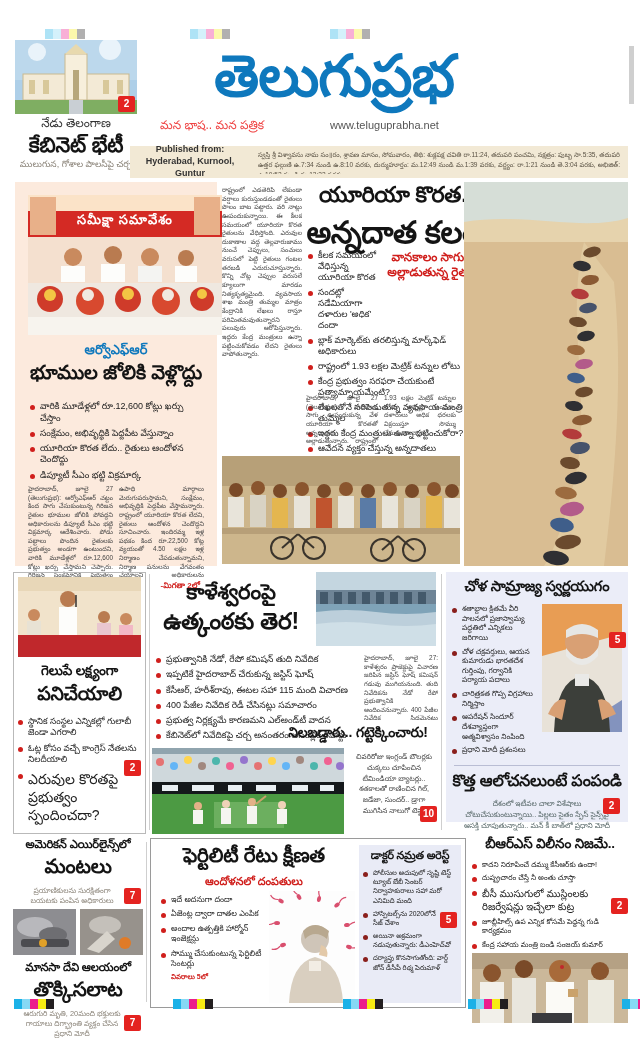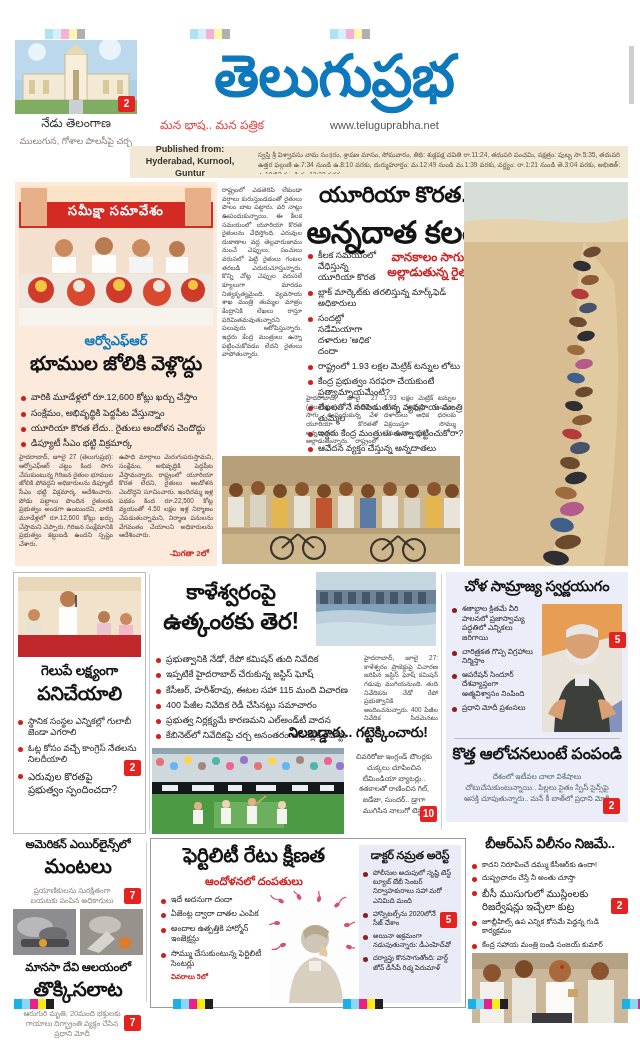--- a/index.html
+++ b/index.html
@@ -70,38 +70,39 @@
         <rect x="28" y="40" width="6" height="14" fill="#d8c89a"></rect>
       <rect x="88" y="40" width="6" height="14" fill="#d8c89a"></rect>
         <rect x="102" y="40" width="6" height="14" fill="#d8c89a"></rect>
       <rect y="60" width="122" height="14" fill="#7fae62"></rect>
       <rect x="54" y="60" width="14" height="14" fill="#c9cfd4"></rect>
     </svg>
     <span class="badge abs" style="right:2px;bottom:2px">2</span>
   </div>
   <div class="abs c" style="left:8px;top:116px;width:136px">
     <div style="font-size:12px;color:#333">నేడు తెలంగాణ</div>
+    <div class="b hl" style="font-size:21px;line-height:1.1">కేబినెట్ భేటీ</div>
     <div style="font-size:9px;color:#8a8378;margin-top:3px">ములుగున, గోశాల పాలసీపై చర్చ</div>
   </div>
 
   <div class="abs c b" style="left:148px;top:38px;width:372px;height:86px;font-size:58px;color:#0e78bd;line-height:1.3;letter-spacing:-1px">తెలుగుప్రభ</div>
   <div class="abs" style="left:160px;top:118px;font-size:12px;color:#ef4444">మన భాష.. మన పత్రిక</div>
   <div class="abs" style="left:330px;top:119px;font-size:11px;color:#555">www.teluguprabha.net</div>
 
   <div class="abs" style="left:629px;top:46px;width:5px;height:58px;background:#cfcfcf"></div>
 
   <div class="abs box" style="left:130px;top:146px;width:498px;height:32px;background:#f2e9d5;display:flex;align-items:center">
     <div class="c b" style="flex:0 0 120px;font-size:9px;color:#333;line-height:1.3">
       <div>Published from:</div>
       <div>Hyderabad, Kurnool, Guntur</div>
     </div>
     <div class="j" style="flex:1;font-size:6.6px;color:#5a5244;line-height:1.5;padding:0 8px;height:24px;overflow:hidden">స్వస్తి శ్రీ విశ్వావసు నామ సం॥రం, శ్రావణ మాసం, సోమవారం, తిథి: శుక్లపక్ష చవితి రా.11:24, తదుపరి పంచమి, నక్షత్రం: పుబ్బ సా.5:35, తదుపరి ఉత్తర ఫల్గుణి ఉ.7:34 నుండి ఉ.8:10 వరకు, దుర్ముహూర్తం: మ.12:49 నుండి మ.1:39 వరకు, వర్జ్యం: రా.1:21 నుండి తె.3:04 వరకు, అభిజిత్: ఉ.10:52 నుండి మ.12:33 వరకు</div>
   </div>
 
-  <div class="abs box" style="left:15px;top:182px;width:202px;height:384px;background:#fceadd;padding:4px">
+  <div class="abs box" style="left:15px;top:182px;width:202px;height:384px;background:#fceadd;padding:13px">
     <div style="position:relative;width:194px;height:140px">
       <svg width="194" height="140" viewBox="0 0 194 140">
         <rect width="194" height="140" fill="#f4e0cf"></rect>
         <rect x="0" y="0" width="194" height="16" fill="#fbe3c8"></rect>
         <rect x="0" y="16" width="194" height="26" fill="#d42a24"></rect>
         <rect x="2" y="2" width="26" height="38" fill="#e8b089"></rect>
         <rect x="166" y="2" width="26" height="38" fill="#e8b089"></rect>
         <circle cx="45" cy="62" r="9" fill="#c98a5e"></circle>
           <rect x="33" y="71" width="24" height="16" fill="#fdfdfb"></rect>
         <circle cx="85" cy="60" r="9" fill="#b97b50"></circle>
@@ -159,27 +160,27 @@
   <div class="abs" style="left:306px;top:182px;width:180px">
     <div class="c b hl" style="font-size:22px;white-space:nowrap">యూరియా కొరత..</div>
     <div class="c b hl" style="font-size:31px;white-space:nowrap;margin-top:2px;letter-spacing:-0.5px">అన్నదాత కలత</div>
   </div>
   <div class="abs c b red" style="left:384px;top:250px;width:104px;font-size:12px;line-height:1.25">వానకాలం సాగువేళ అల్లాడుతున్న రైతులు</div>
   <div class="abs" style="left:308px;top:250px;width:178px">
     <div class="bul" style="margin-right:104px">
         <span class="dot"></span>
         <span style="font-size:8.8px;line-height:1.25">కీలక సమయంలో వేధిస్తున్న యూరియా కొరత</span>
       </div>
+    <div class="bul" style="margin-right:104px">
+        <span class="dot"></span>
+        <span style="font-size:8.8px;line-height:1.25">సందట్లో సడేమియాగా దళారుల 'అధిక' దందా</span>
+      </div>
     <div class="bul">
         <span class="dot"></span>
         <span style="font-size:8.8px;line-height:1.25">బ్లాక్ మార్కెట్‌కు తరలిస్తున్న మార్క్‌ఫెడ్ అధికారులు</span>
-      </div>
-    <div class="bul" style="margin-right:104px">
-        <span class="dot"></span>
-        <span style="font-size:8.8px;line-height:1.25">సందట్లో సడేమియాగా దళారుల 'అధిక' దందా</span>
       </div>
     <div class="bul">
         <span class="dot"></span>
         <span style="font-size:8.8px;line-height:1.25">రాష్ట్రంలో 1.93 లక్షల మెట్రిక్ టన్నుల లోటు</span>
       </div>
     <div class="bul">
         <span class="dot"></span>
         <span style="font-size:8.8px;line-height:1.25">కేంద్ర ప్రభుత్వం సరఫరా చేయకుంటే ప్రత్యామ్నాయమేంటి?</span>
       </div>
     <div class="bul">
@@ -296,21 +297,21 @@
       <div class="bul">
           <span class="dot"></span>
           <span style="font-size:8.8px;line-height:1.3">స్థానిక సంస్థల ఎన్నికల్లో గులాబీ జెండా ఎగరాలి</span>
         </div>
       <div class="bul">
           <span class="dot"></span>
           <span style="font-size:8.8px;line-height:1.3">ఓట్ల కోసం వచ్చే కాంగ్రెస్ నేతలను నిలదీయాలి</span>
         </div>
       <div class="bul" style="margin-right:22px">
           <span class="dot"></span>
-          <span style="font-size:10px;line-height:1.3">ఎరువుల కొరతపై ప్రభుత్వం స్పందించదా?</span>
+          <span style="font-size:14px;line-height:1.3">ఎరువుల కొరతపై ప్రభుత్వం స్పందించదా?</span>
         </div>
       <span class="badge abs" style="right:0;top:44px">2</span>
     </div>
   </div>
 
   <div class="abs c b hl" style="left:158px;top:580px;width:146px;font-size:21px">కాళేశ్వరంపై</div>
   <div class="abs c b hl" style="left:150px;top:608px;width:162px;font-size:23px;white-space:nowrap">ఉత్కంఠకు తెర!</div>
   <div class="abs" style="left:316px;top:572px;width:120px;height:74px">
     <svg width="120" height="74" viewBox="0 0 120 74">
       <rect width="120" height="74" fill="#9fb8c8"></rect>
@@ -415,20 +416,24 @@
   <div class="abs box" style="left:446px;top:572px;width:182px;height:250px;background:#ebedf8;padding:6px">
     <div class="c b hl" style="font-size:14.5px">చోళ సామ్రాజ్య స్వర్ణయుగం</div>
     <div style="display:flex;gap:5px;margin-top:6px">
       <div style="flex:1">
         <div class="bul">
             <span class="dot dotg"></span>
             <span style="font-size:7.4px;line-height:1.3">శతాబ్దాల క్రితమే వీరి పాలనలో ప్రజాస్వామ్య పద్ధతిలో ఎన్నికలు జరిగాయి</span>
           </div>
         <div class="bul">
             <span class="dot dotg"></span>
+            <span style="font-size:7.4px;line-height:1.3">చోళ చక్రవర్తులు, ఆయన కుమారుడు భారతదేశ గుర్తింపు, గర్వానికి పర్యాయ పదాలు</span>
+          </div>
+        <div class="bul">
+            <span class="dot dotg"></span>
             <span style="font-size:7.4px;line-height:1.3">చారిత్రకత గొప్ప విగ్రహాలు నిర్మిస్తాం</span>
           </div>
         <div class="bul">
             <span class="dot dotg"></span>
             <span style="font-size:7.4px;line-height:1.3">ఆపరేషన్ సిందూర్ దేశవ్యాప్తంగా ఆత్మవిశ్వాసం నింపింది</span>
           </div>
         <div class="bul">
             <span class="dot dotg"></span>
             <span style="font-size:7.4px;line-height:1.3">ప్రధాని మోదీ ప్రశంసలు</span>
           </div>

